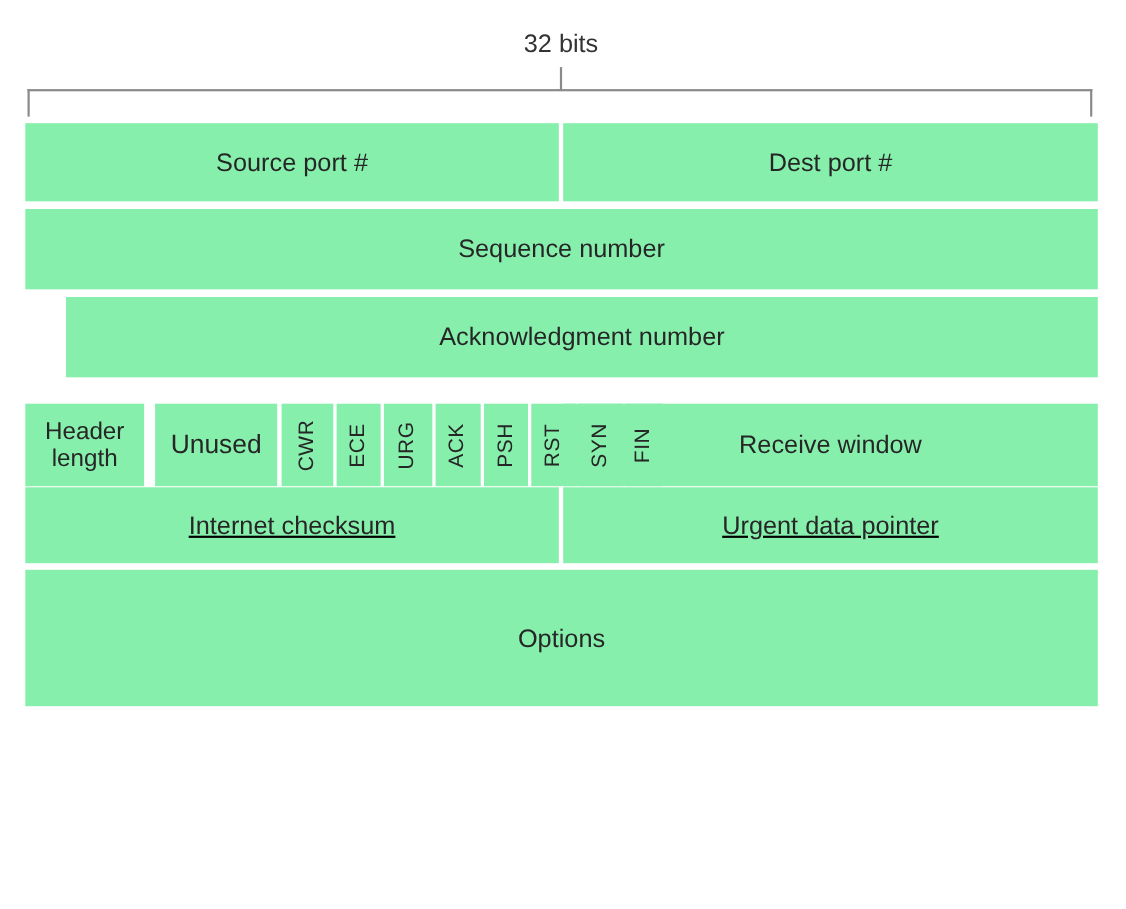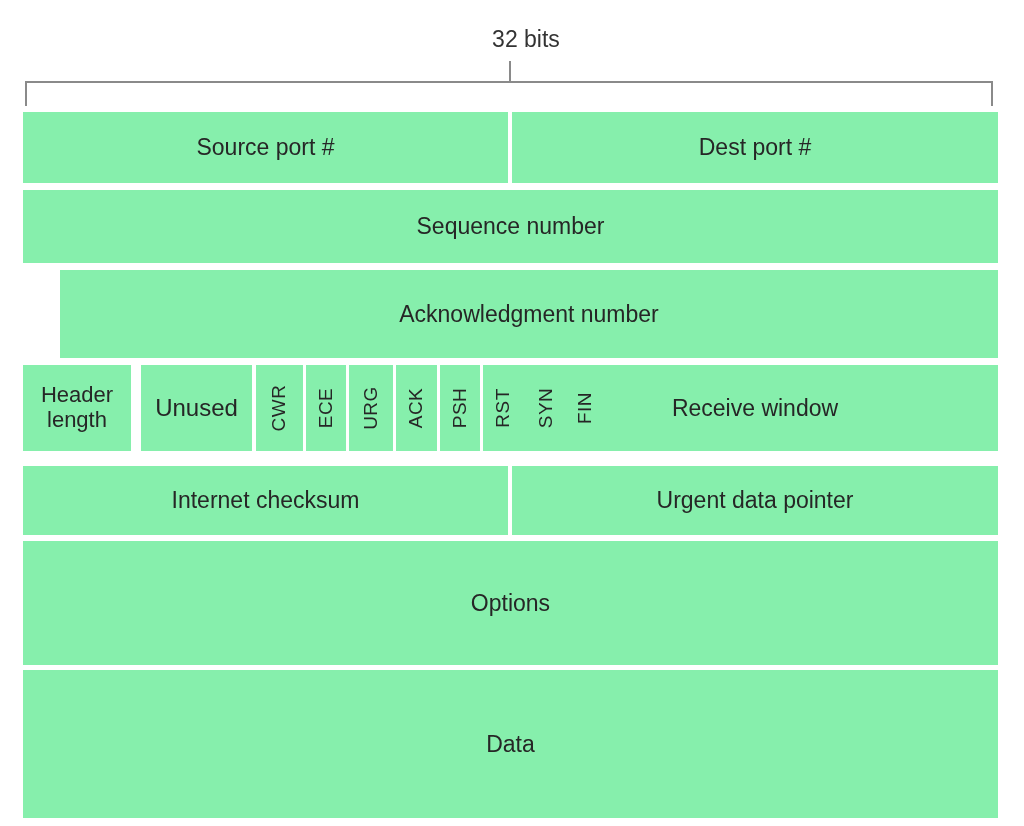--- a/index.html
+++ b/index.html
@@ -9,21 +9,21 @@
   }
   .canvas {
     position:relative;
     width:1024px; height:826px;
     background:#ffffff;
     overflow:hidden;
   }
 
   
   .bits-label {
-    position:absolute; left:376px; top:26px; width:300px;
+    position:absolute; left:360px; top:26px; width:300px;
     text-align:center;
     font-size:23px; color:#333333;
   }
   .bits-center-tick {
     position:absolute; left:509px; top:61px;
     width:2px; height:21px; background:#8a8a8a;
   }
   .bracket-top {
     position:absolute; left:25px; top:81px;
     width:968px; height:2px; background:#8a8a8a;
@@ -45,23 +45,23 @@
   .cell {
     background:#86efac;
     color:#262626;
     display:flex; align-items:center; justify-content:center;
     text-align:center;
     font-size:23px;
     box-sizing:border-box;
   }
   .row-ports   { height:71px; margin-bottom:7px; }
   .row-seq     { height:73px; margin-bottom:7px; }
-  .row-ack     { height:88px; margin-bottom:7px;padding-left:37px; }
-  .row-flags   { height:86px; margin-bottom:15px; }
-  .row-cksum   { height:69px; margin-bottom:6px; }
+  .row-ack     { height:73px; margin-bottom:24px;padding-left:37px; }
+  .row-flags   { height:75px; margin-bottom:1px; }
+  .row-cksum   { height:69px; margin-bottom:6px;text-decoration:underline; }
   .row-options { height:124px; margin-bottom:5px; }
   .row-data    { height:148px; }
 
   .cell-left-half  { width:485px; margin-right:4px; }
   .cell-right-half { width:486px; }
   .cell-full { width:100%; }
 
   .cell-header-length {
     width:108px; margin-right:10px;
     font-size:22px; line-height:1.12; padding:0 6px;
@@ -143,18 +143,15 @@
 
     <div class="row row-cksum">
       <div class="cell cell-left-half">Internet checksum</div>
       <div class="cell cell-right-half">Urgent data pointer</div>
     </div>
 
     <div class="row row-options">
       <div class="cell cell-full">Options</div>
     </div>
 
-    <div class="row row-data">
-      <div class="cell cell-full">Data</div>
-    </div>
 
   </div>
 </div>
 
 </body></html>

